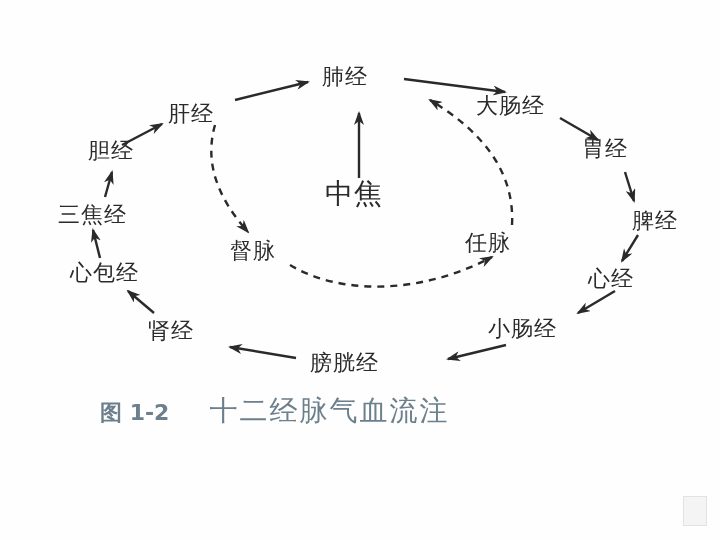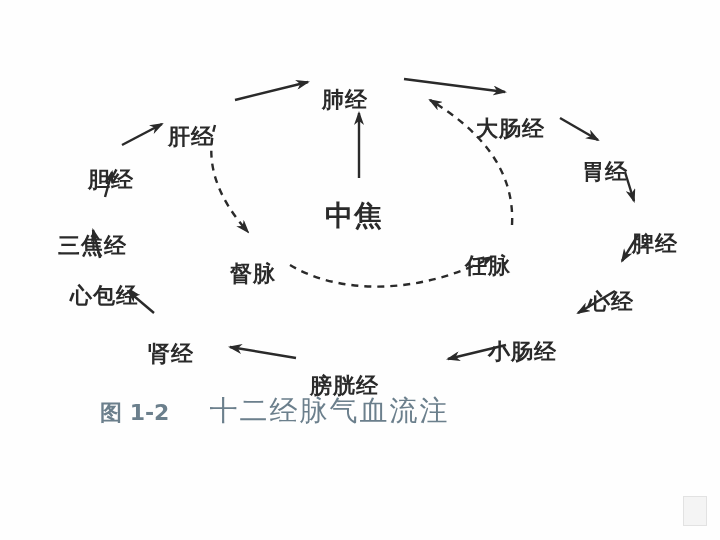--- a/index.html
+++ b/index.html
@@ -1,17 +1,17 @@
 <!DOCTYPE html>
 <html><head>
 <meta charset="utf-8">
 <style>
   html,body{margin:0;padding:0;background:#fefefe;}
   body{width:720px;height:540px;position:relative;overflow:hidden;font-family:"DejaVu Serif","Liberation Serif",serif;}
-  .node{position:absolute;font-size:22px;color:#2a2a2a;white-space:nowrap;line-height:1;font-weight:bold;letter-spacing:1px;margin-top:22px;}
+  .node{position:absolute;font-size:22px;color:#2a2a2a;white-space:nowrap;line-height:1;font-weight:normal;letter-spacing:1px;}
   .center{font-size:28px;}
   svg.arrows{position:absolute;left:0;top:0;}
   .caption{position:absolute;left:100px;top:392px;color:#6b7f8c;font-family:"DejaVu Sans","Liberation Sans",sans-serif;}
   .cap-num{font-size:22px;font-weight:bold;}
   .cap-title{font-size:28px;margin-left:40px;letter-spacing:2px;font-family:Liberation Mono, monospace;}
   .watermark{position:absolute;left:683px;top:496px;width:22px;height:28px;border:1px solid #e2e2e2;background:#f4f4f4;}
 </style>
 </head>
 <body>
 
@@ -45,22 +45,22 @@
 
 <div class="node" style="left:322px;top:66px;">肺经</div>
 <div class="node" style="left:476px;top:95px;">大肠经</div>
 <div class="node" style="left:582px;top:138px;">胃经</div>
 <div class="node" style="left:632px;top:210px;">脾经</div>
 <div class="node" style="left:588px;top:268px;">心经</div>
 <div class="node" style="left:488px;top:318px;">小肠经</div>
 <div class="node" style="left:310px;top:352px;">膀胱经</div>
 <div class="node" style="left:148px;top:320px;text-align:right;">肾经</div>
 <div class="node" style="left:70px;top:262px;">心包经</div>
-<div class="node" style="left:58px;top:212px;">三焦经</div>
-<div class="node" style="left:88px;top:146px;">胆经</div>
+<div class="node" style="left:58px;top:204px;">三焦经</div>
+<div class="node" style="left:88px;top:140px;">胆经</div>
 <div class="node" style="left:168px;top:103px;">肝经</div>
 <div class="node" style="left:230px;top:240px;">督脉</div>
 <div class="node" style="left:465px;top:232px;">任脉</div>
 <div class="node center" style="left:325px;top:180px;">中焦</div>
 
 <div class="caption">
   <span class="cap-num">图 1-2</span><span class="cap-title">十二经脉气血流注</span>
 </div>
 
 <div class="watermark"></div>

